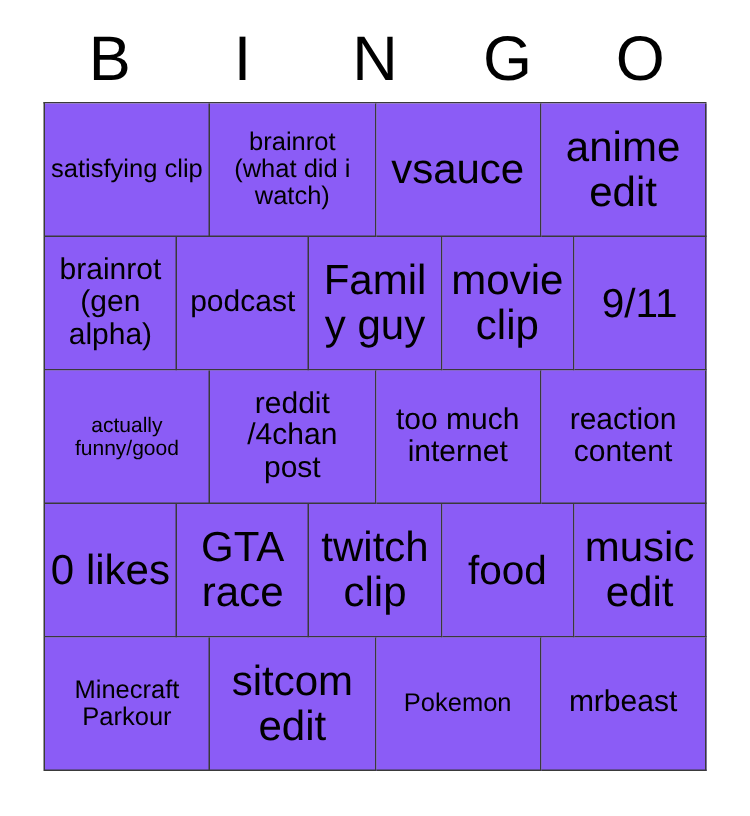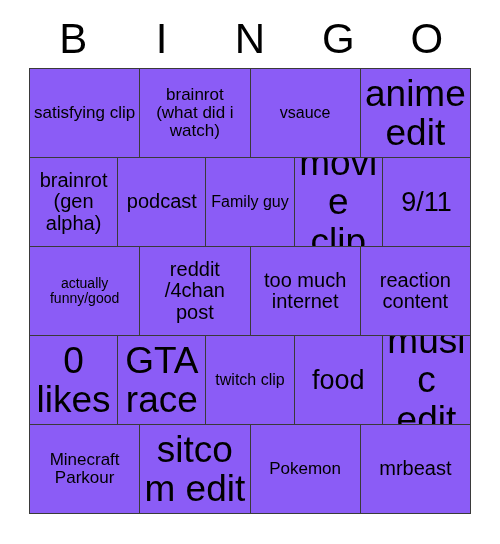--- a/index.html
+++ b/index.html
@@ -64,22 +64,22 @@
   .cell-text {
     display: block;
     width: 100%;
     line-height: 1.06;
     word-wrap: break-word;
   }
   
   .fs-xs  { font-size: 14px; }
   .fs-s   { font-size: 17px; }
   .fs-m   { font-size: 20px; }
-  .fs-l   { font-size: 16px; }
-  .fs-xl  { font-size: 37px; }
+  .fs-l   { font-size: 28px; }
+  .fs-xl  { font-size: 28px; }
   .fs-xxl { font-size: 27px; }
 </style>
 </head>
 <body>
 
 <div class="bingo-card">
 
   <div class="header-row">
     <div class="header-letter">B</div>
     <div class="header-letter">I</div>

